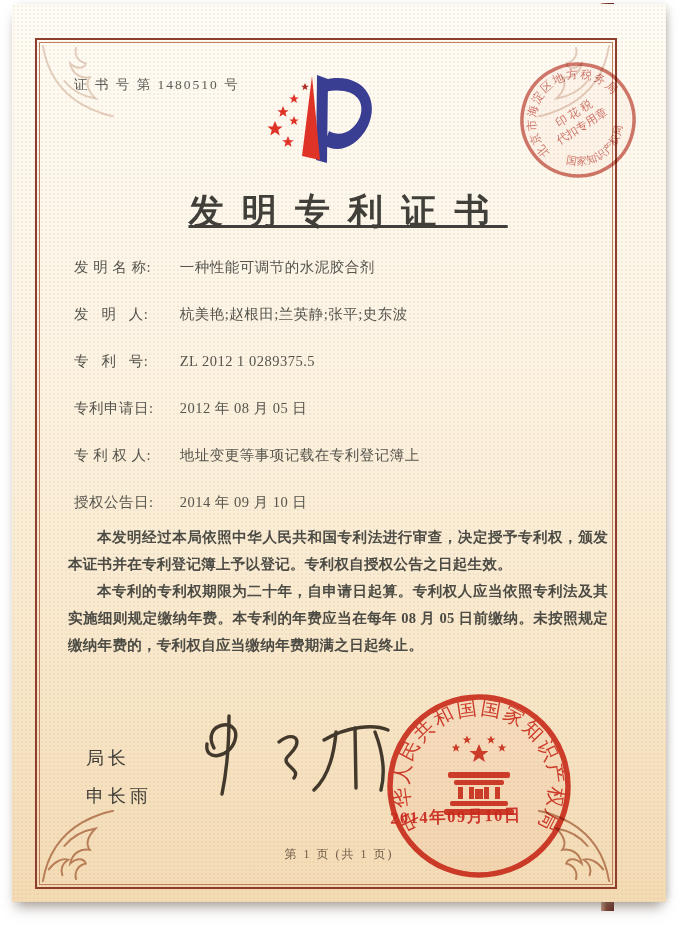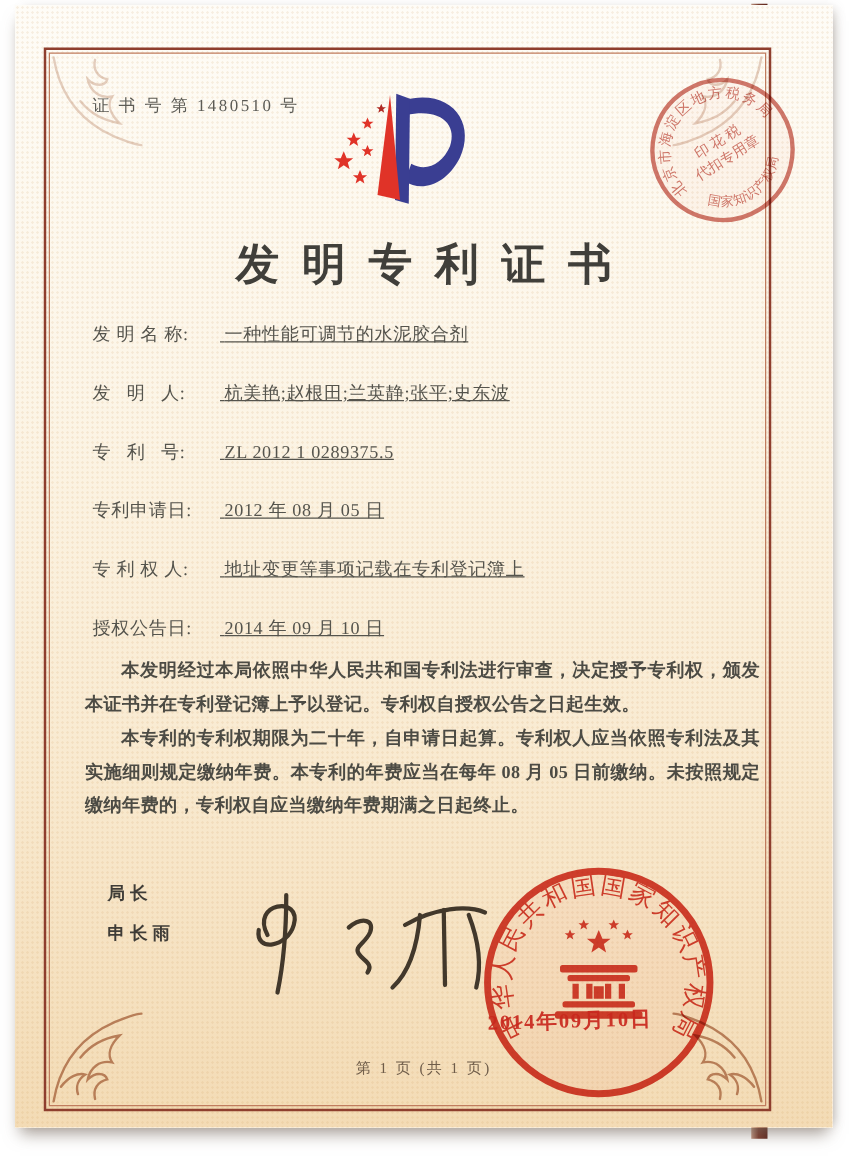--- a/index.html
+++ b/index.html
@@ -27,32 +27,32 @@
   .flourish.bl { left:2px;  bottom:2px; }
   .flourish.br { right:2px; bottom:2px; transform:scaleX(-1); }
   .flourish.tl { left:2px;  top:2px; transform:scaleY(-1); opacity:.28; }
   .flourish.tr { right:2px; top:2px; transform:scale(-1,-1); opacity:.28; }
 
   .cert-number { position:absolute; left:62px; top:72px; font-size:13.5px; color:#5c5b55; letter-spacing:2px; white-space:pre; }
 
   .logo { position:absolute; left:249px; top:66px; width:130px; height:104px; }
 
   .title { position:absolute; left:0; top:184px; width:100%; text-align:center;
-    font-size:35px; font-weight:600; color:#403f3a; letter-spacing:.52em; text-indent:.52em; }
+    font-size:35px; font-weight:600; color:#403f3a; letter-spacing:.52em; text-indent:.52em;text-decoration:underline; }
 
   .fields { position:absolute; left:62px; top:254px; right:60px; }
-  .field-row { height:47px; font-size:14.5px; color:#55544d;text-decoration:underline; }
+  .field-row { height:47px; font-size:14.5px; color:#55544d; }
   .field-row .lbl { display:inline-block; width:102px; white-space:pre; letter-spacing:.5px; }
   .field-row .val { letter-spacing:.5px; }
 
   .paras { position:absolute; left:56px; right:58px; top:520px; font-size:14.5px;
     line-height:27px; color:#4c4b44; text-align:justify;font-weight:bold; }
   .paras p { text-indent:2em; letter-spacing:.3px; }
 
-  .director { position:absolute; left:74px; top:702px; font-size:14px; color:#3f3c37; letter-spacing:4px;font-weight:bold; }
+  .director { position:absolute; left:74px; top:742px; font-size:18px; color:#3f3c37; letter-spacing:4px; }
   .director div { margin-bottom:14px; }
 
   .signature { position:absolute; left:172px; top:708px; width:215px; height:102px; }
 
   .seal { position:absolute; left:371px; top:686px; width:192px; height:192px; opacity:.93; mix-blend-mode:multiply; }
   .seal-date { position:absolute; left:378px; top:802px; font-size:16.5px; font-weight:bold;
     color:#c9281e; letter-spacing:1.5px; transform:rotate(-1.5deg); white-space:pre; opacity:.92; }
 
   .tax-stamp { position:absolute; left:500px; top:50px; width:132px; height:132px; opacity:.8; mix-blend-mode:multiply; }
 

